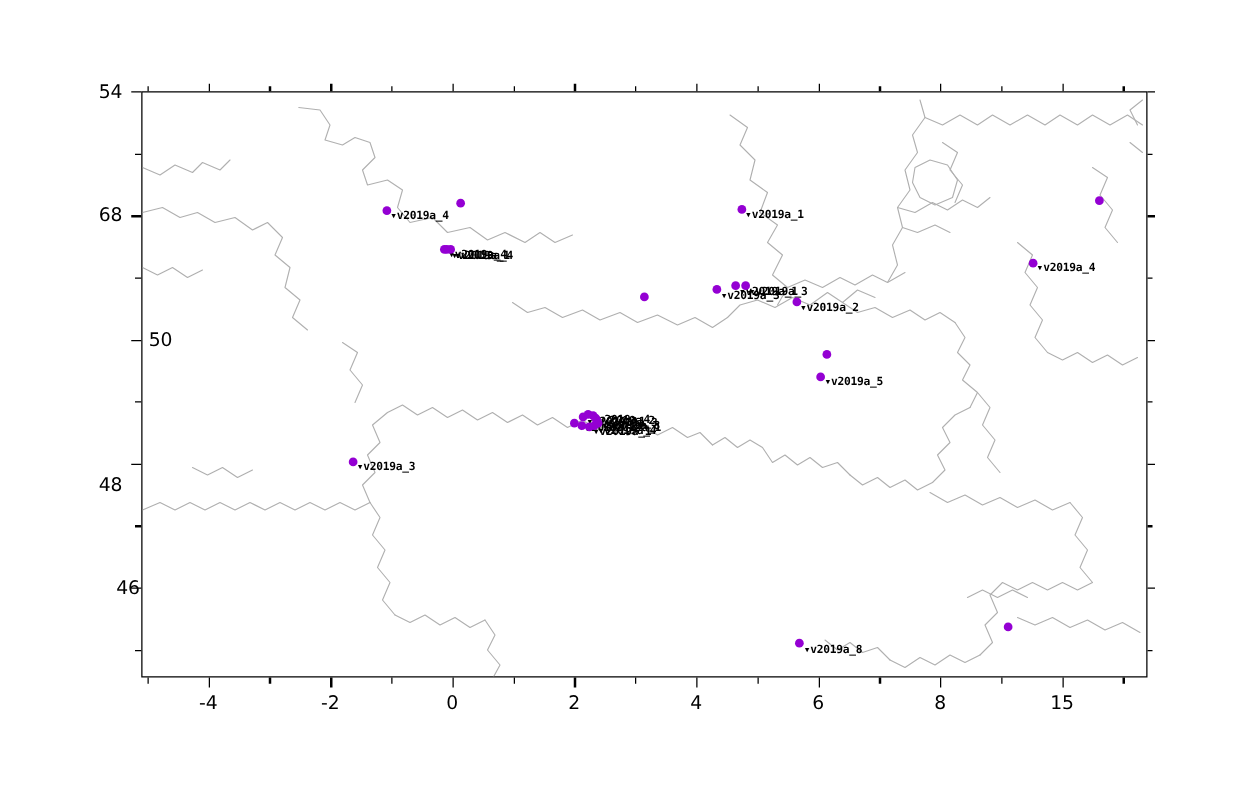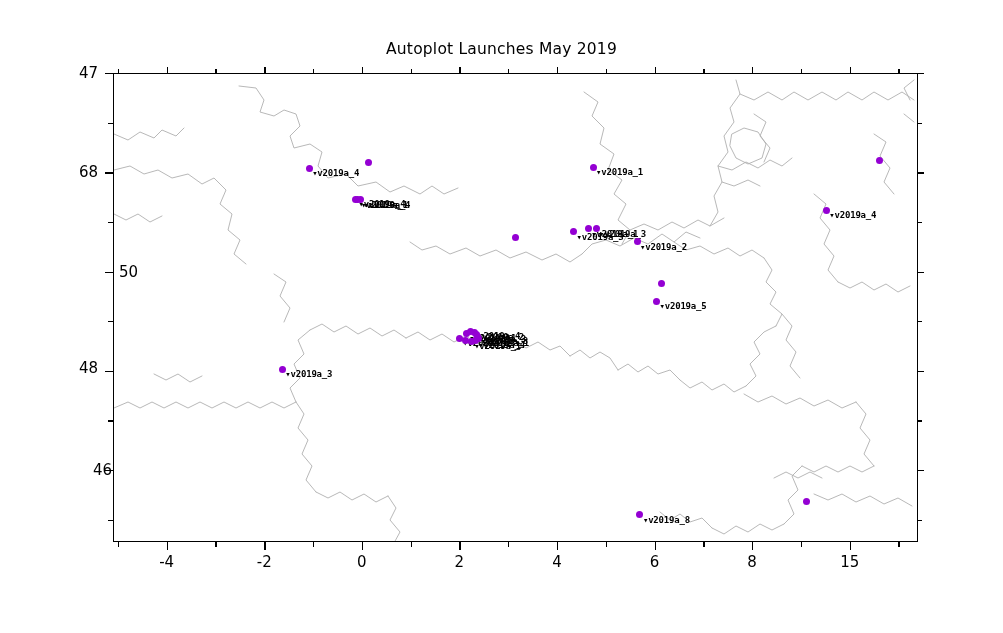--- a/index.html
+++ b/index.html
@@ -101,21 +101,20 @@
     font-size: 15px;
     color: #000000;
     transform: translateY(-50%);
   }
 </style>
 </head>
 <body>
 
 <div id="figure">
 
-  <div id="chart-title">Autoplot Launches May 2019</div>
 
   <div id="plot-area">
     <svg id="map-svg" viewBox="0 0 805 469" preserveAspectRatio="none" fill="none" stroke="#b0b0b0" stroke-width="0.9" stroke-linejoin="round" stroke-linecap="round">
 
       <path d="M125,12 L142,14 L150,26 L146,38 L160,42 L170,36 L182,40 L186,52 L176,62 L180,74 L196,70 L208,78 L204,92 L214,104 L232,100 L244,112 L262,108 L276,118 L290,112 L306,120 L318,112 L330,120 L344,114"></path>
       <path d="M0,96 L16,92 L30,100 L44,96 L58,104 L74,100 L88,110 L100,104 L112,116 L106,130 L118,140 L114,156 L126,166 L120,180 L132,190"></path>
       <path d="M0,60 L14,66 L26,58 L40,64 L48,56 L62,62 L70,54"></path>
 
       <path d="M296,168 L308,176 L322,172 L336,180 L352,174 L366,182 L382,176 L396,184 L412,178 L428,186 L442,180 L456,188 L468,180"></path>
       <path d="M468,180 L478,170 L492,166 L506,172 L520,164 L534,170 L548,160 L560,168 L572,158 L586,164"></path>
@@ -264,30 +263,30 @@
       <div class="tick-x" style="left: 703.333px; top: 69px; height: 4px;"></div>
       <div class="tick-x" style="left: 800.909px; top: 542px; height: 5px;"></div>
       <div class="tick-x" style="left: 800.909px; top: 69px; height: 4px;"></div>
       <div class="tick-x" style="left: 898.485px; top: 542px; height: 5px;"></div>
       <div class="tick-x" style="left: 898.485px; top: 69px; height: 4px;"></div>
       <div class="tick-y" style="left: 105px; top: 470.037px; width: 8px;"></div>
       <div class="tick-y" style="left: 918px; top: 470.037px; width: 6px;"></div>
       <div class="yticklabel" style="top: 470.037px; padding-left: 14px;">46</div>
       <div class="tick-y" style="left: 105px; top: 370.778px; width: 8px;"></div>
       <div class="tick-y" style="left: 918px; top: 370.778px; width: 6px;"></div>
-      <div class="yticklabel" style="top: 368px;">48</div>
+      <div class="yticklabel" style="top: 388px;">48</div>
       <div class="tick-y" style="left: 105px; top: 271.519px; width: 8px;"></div>
       <div class="tick-y" style="left: 918px; top: 271.519px; width: 6px;"></div>
       <div class="yticklabel" style="top: 271.519px; padding-left: 40px;">50</div>
       <div class="tick-y" style="left: 105px; top: 172.259px; width: 8px;"></div>
       <div class="tick-y" style="left: 918px; top: 172.259px; width: 6px;"></div>
       <div class="yticklabel" style="top: 172.259px;">68</div>
       <div class="tick-y" style="left: 105px; top: 73px; width: 8px;"></div>
       <div class="tick-y" style="left: 918px; top: 73px; width: 6px;"></div>
-      <div class="yticklabel" style="top: 73px;">47</div>
+      <div class="yticklabel" style="top: 73px;">54</div>
       <div class="tick-y" style="left: 108px; top: 519.667px; width: 5px;"></div>
       <div class="tick-y" style="left: 918px; top: 519.667px; width: 4px;"></div>
       <div class="tick-y" style="left: 108px; top: 420.407px; width: 5px;"></div>
       <div class="tick-y" style="left: 918px; top: 420.407px; width: 4px;"></div>
       <div class="tick-y" style="left: 108px; top: 321.148px; width: 5px;"></div>
       <div class="tick-y" style="left: 918px; top: 321.148px; width: 4px;"></div>
       <div class="tick-y" style="left: 108px; top: 221.889px; width: 5px;"></div>
       <div class="tick-y" style="left: 918px; top: 221.889px; width: 4px;"></div>
       <div class="tick-y" style="left: 108px; top: 122.63px; width: 5px;"></div>
       <div class="tick-y" style="left: 918px; top: 122.63px; width: 4px;"></div>

